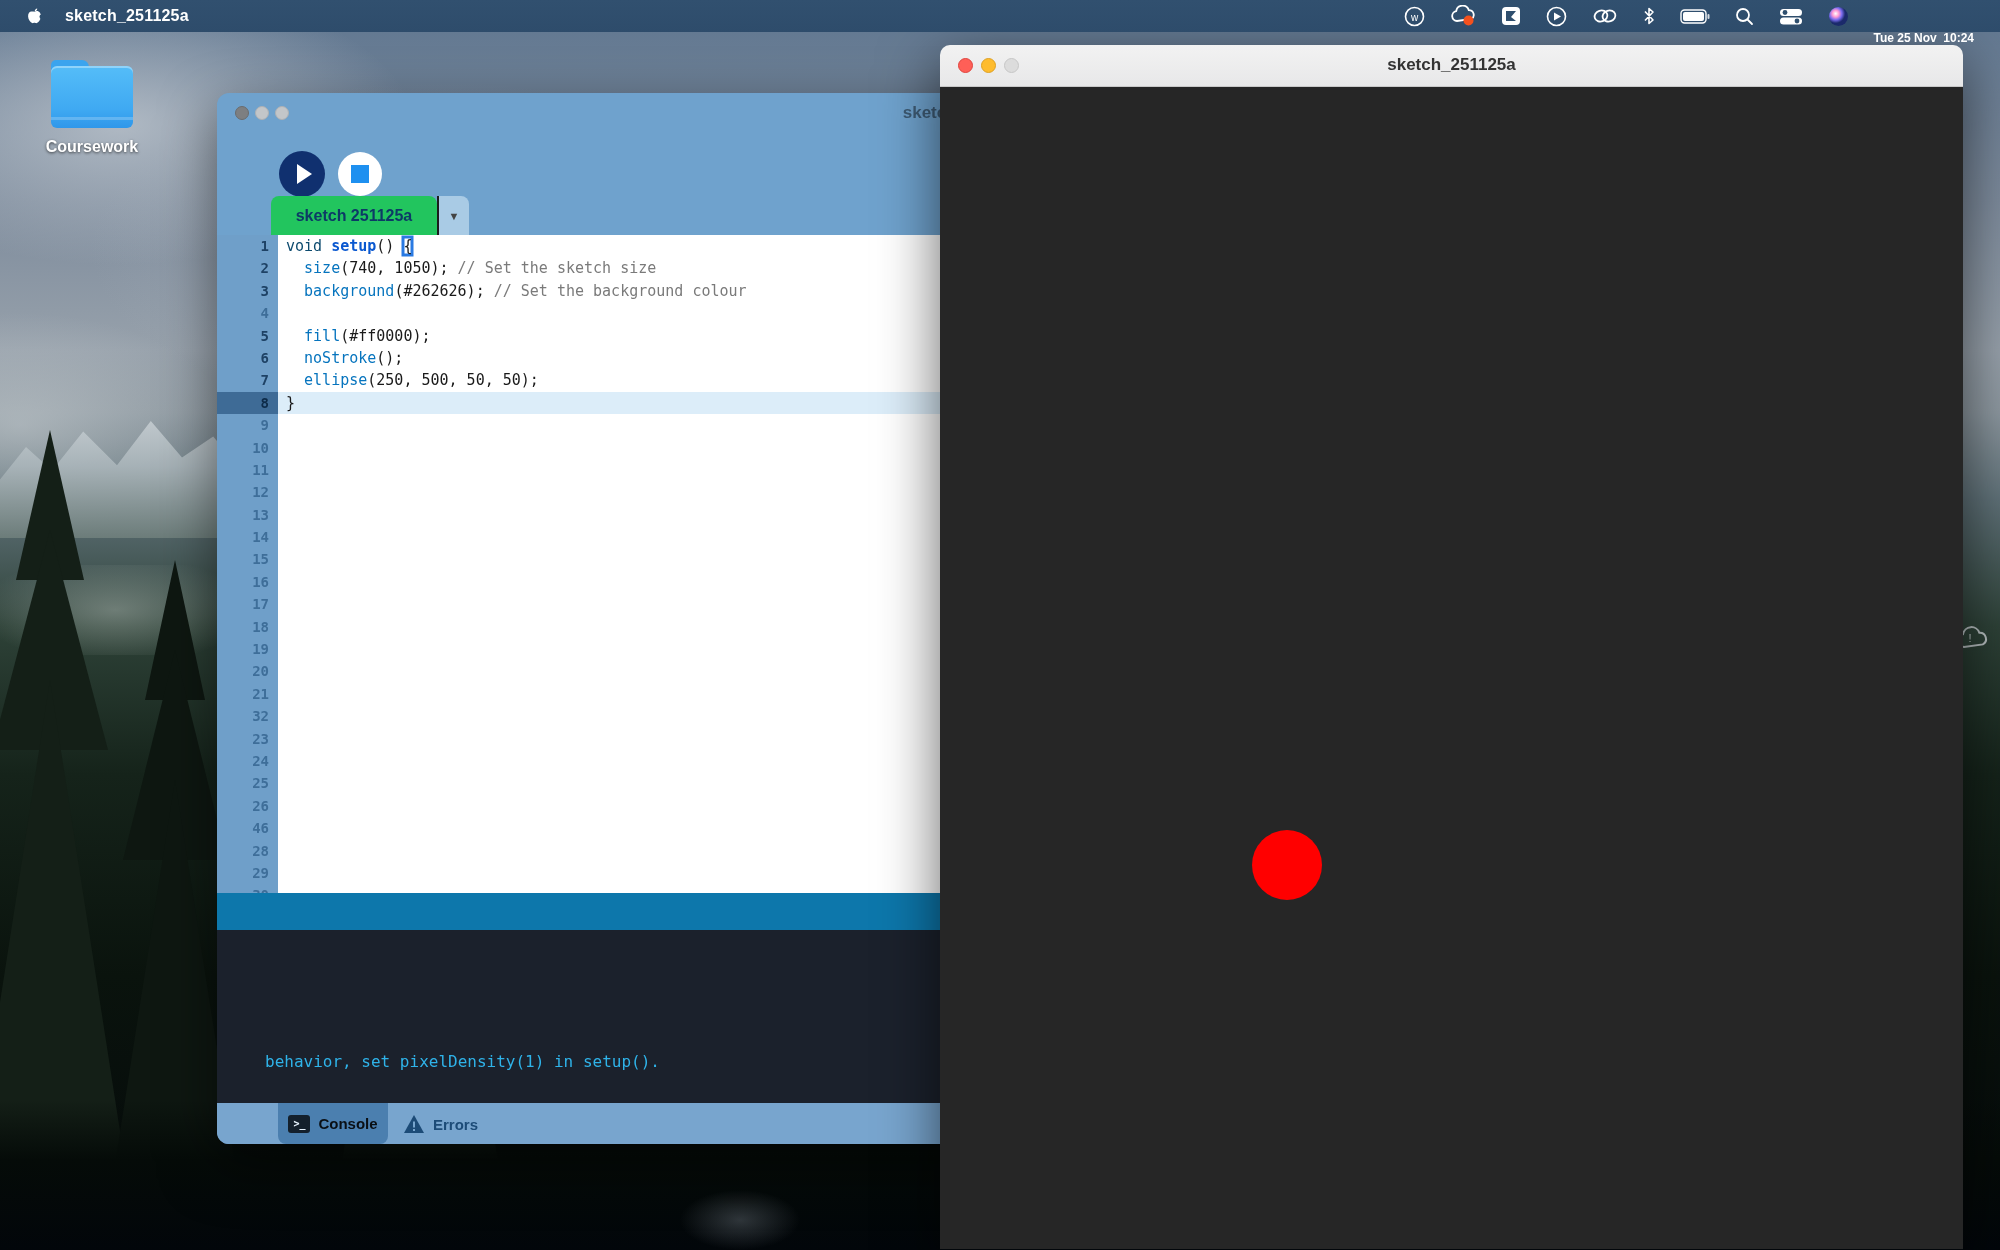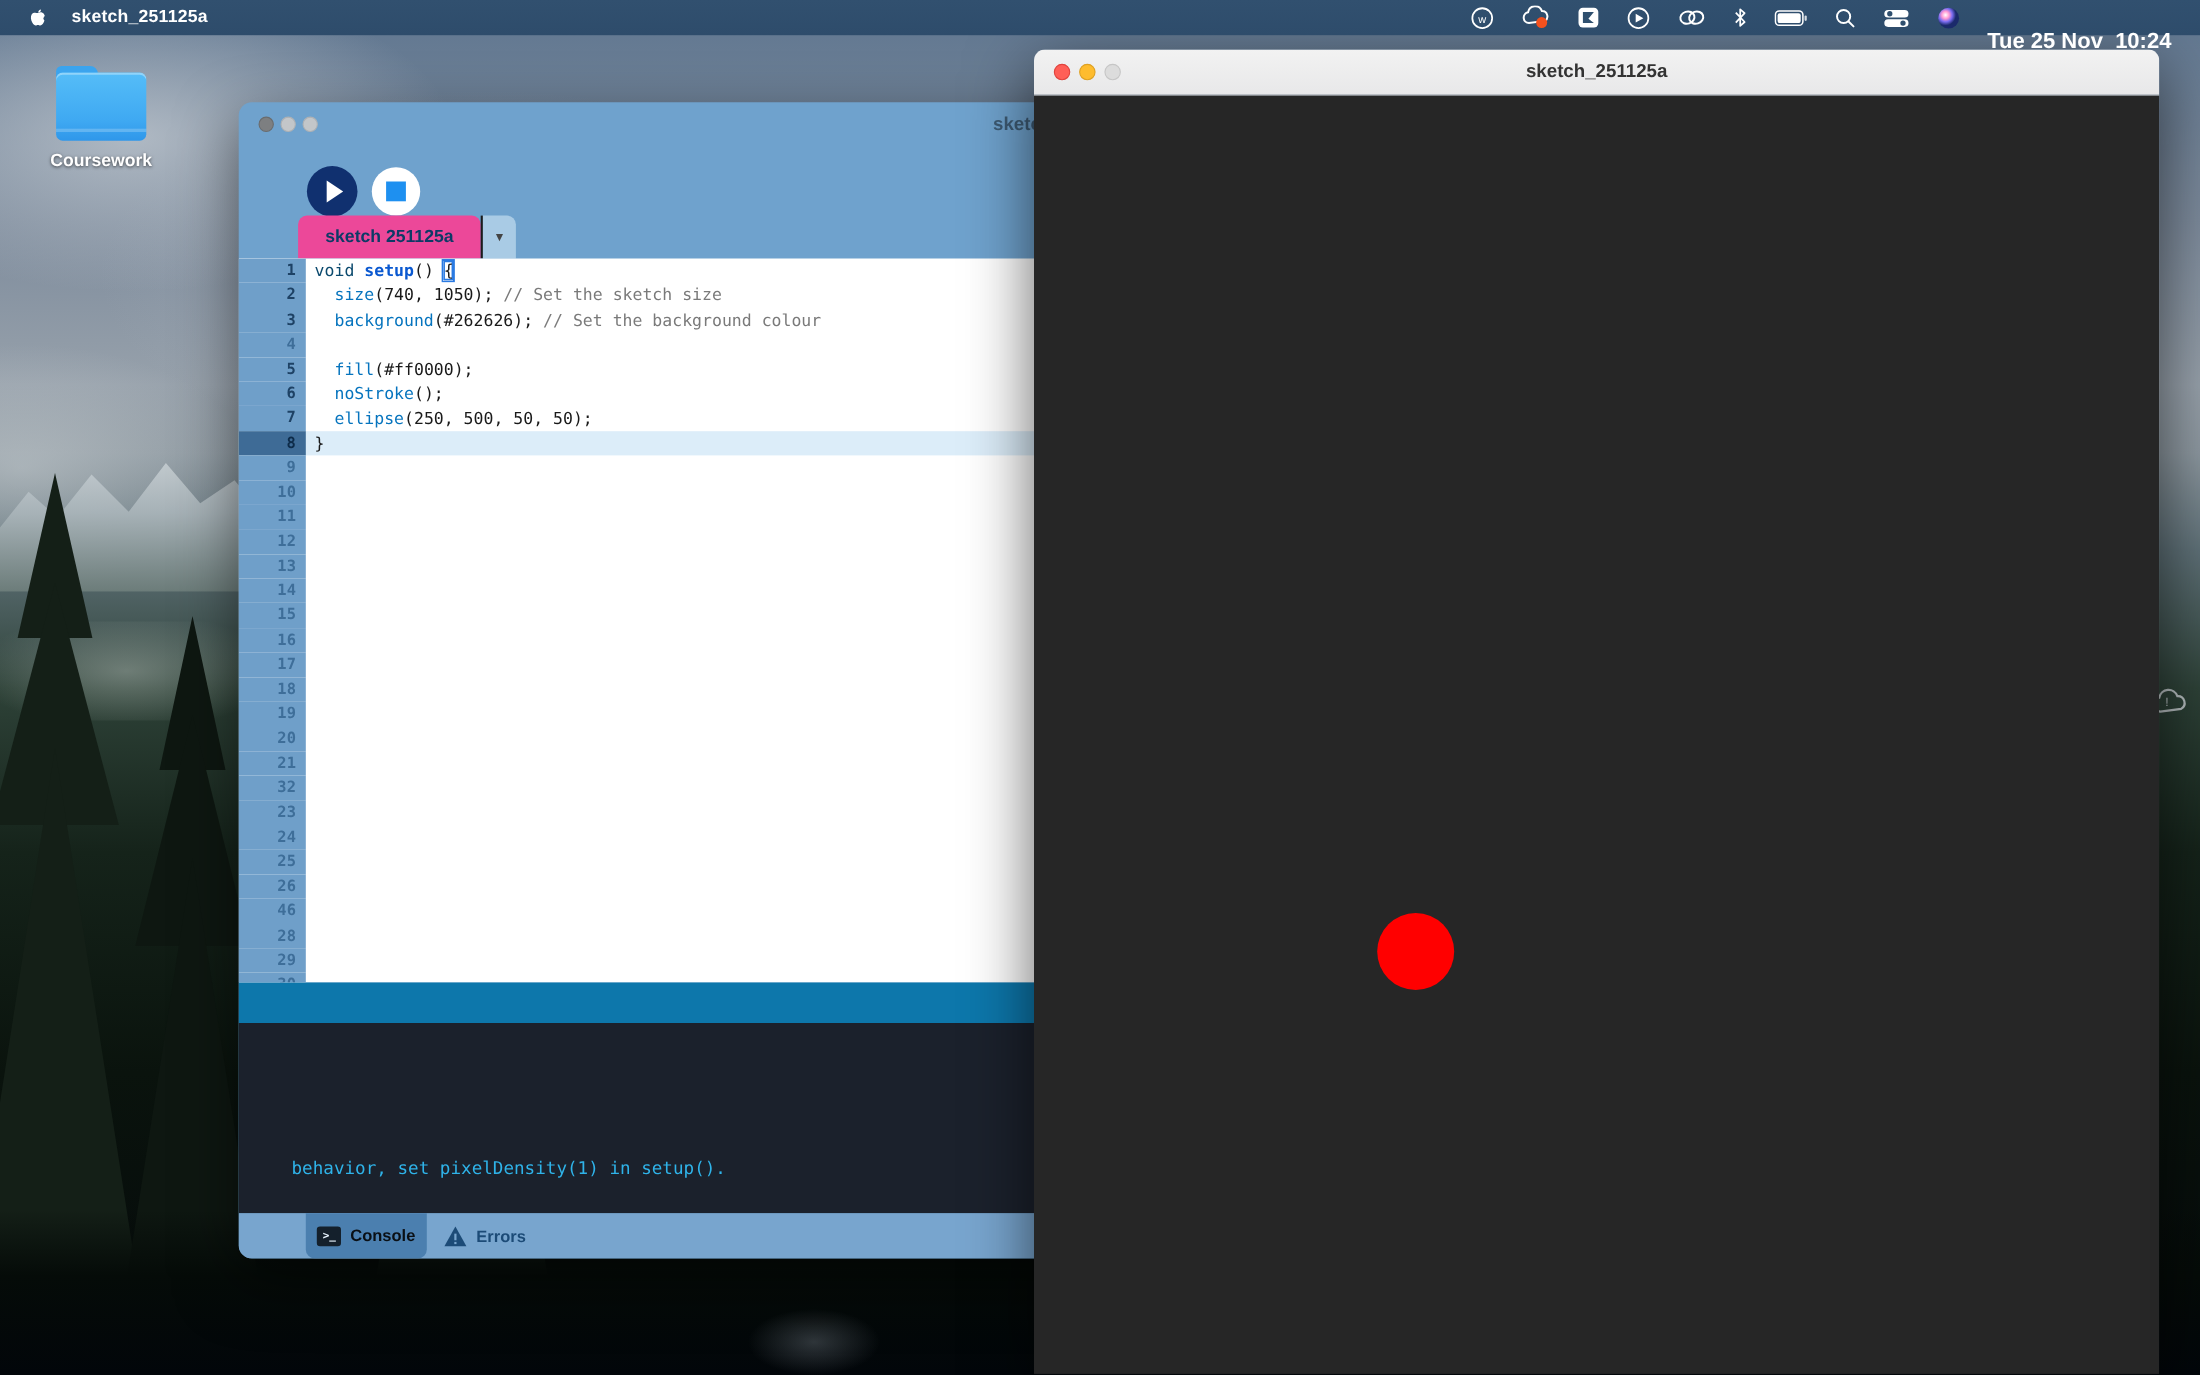--- a/index.html
+++ b/index.html
@@ -41,21 +41,21 @@
   .cloud-alert { position:absolute; left:1950px; top:620px; z-index:1; opacity:.85; }
 
   
   .menubar { position:absolute; left:0; top:0; width:2000px; height:32px; z-index:50;
     background:linear-gradient(180deg,#31506f,#2e4c6b); display:flex; align-items:center;
     color:#fff; }
   .menubar-left { display:flex; align-items:center; gap:22px; padding-left:26px; }
   .menubar-app { font-weight:bold; font-size:16px; letter-spacing:.2px; }
   .menubar-right { margin-left:auto; display:flex; align-items:center; gap:25px; padding-right:26px; }
   .mb-icon { display:flex; align-items:center; justify-content:center; height:32px; }
-  .menubar-clock { font-size:20px; font-weight:600; white-space:pre;margin-top:44px; }
+  .menubar-clock { font-size:12px; font-weight:600; white-space:pre;margin-top:44px; }
 
   
   .folder { position:absolute; left:38px; top:60px; width:108px; z-index:1; text-align:center; }
   .folder-icon { position:relative; width:90px; height:70px; margin:0 auto; }
   .folder-tab { position:absolute; left:4px; top:0; width:38px; height:14px; border-radius:5px 7px 0 0;
     background:#3ba4ee; }
   .folder-body { position:absolute; left:4px; top:6px; width:82px; height:62px; border-radius:6px;
     background:linear-gradient(180deg,#55bdf8 0%, #3fa9f2 70%, #2f97ea 100%);
     box-shadow:inset 0 2px 0 rgba(255,255,255,.35); }
   .folder-body:after { content:""; position:absolute; left:0; bottom:8px; width:100%; height:3px;
@@ -77,21 +77,21 @@
   .ide-toolbar { position:relative; height:61px; }
   .btn-run { position:absolute; left:62px; top:16px; width:46px; height:46px; border-radius:50%;
     background:#10306F; display:flex; align-items:center; justify-content:center; cursor:pointer; }
   .btn-run .tri { width:0; height:0; border-left:15px solid #fff; border-top:10px solid transparent;
     border-bottom:10px solid transparent; margin-left:4px; }
   .btn-stop { position:absolute; left:121px; top:17px; width:44px; height:44px; border-radius:50%;
     background:#fff; display:flex; align-items:center; justify-content:center; cursor:pointer; }
   .btn-stop .sq { width:18px; height:18px; background:#1E90F0; }
   .ide-tabbar { position:relative; height:39px; }
   .ide-tab { position:absolute; left:54px; bottom:0; width:166px; height:39px;
-    background:#ec4899; border-radius:8px 8px 0 0; display:flex; align-items:center;
+    background:#22c55e; border-radius:8px 8px 0 0; display:flex; align-items:center;
     justify-content:center; font-size:16px; font-weight:bold; color:#0d3a66; }
   .tab-sep { position:absolute; left:220px; bottom:0; width:2px; height:39px; background:#1c1c1c; }
   .tab-dd { position:absolute; left:222px; bottom:0; width:30px; height:39px; background:#A9CBE5;
     border-radius:0 8px 0 0; display:flex; align-items:center; justify-content:center;
     font-size:11px; color:#444; }
 
   
   .editor { position:relative; height:658px; background:#fff; overflow:hidden;
     font-family:"DejaVu Sans Mono", monospace; font-size:15px; }
   .ed-row { display:flex; height:22.4px; line-height:22.4px; }

